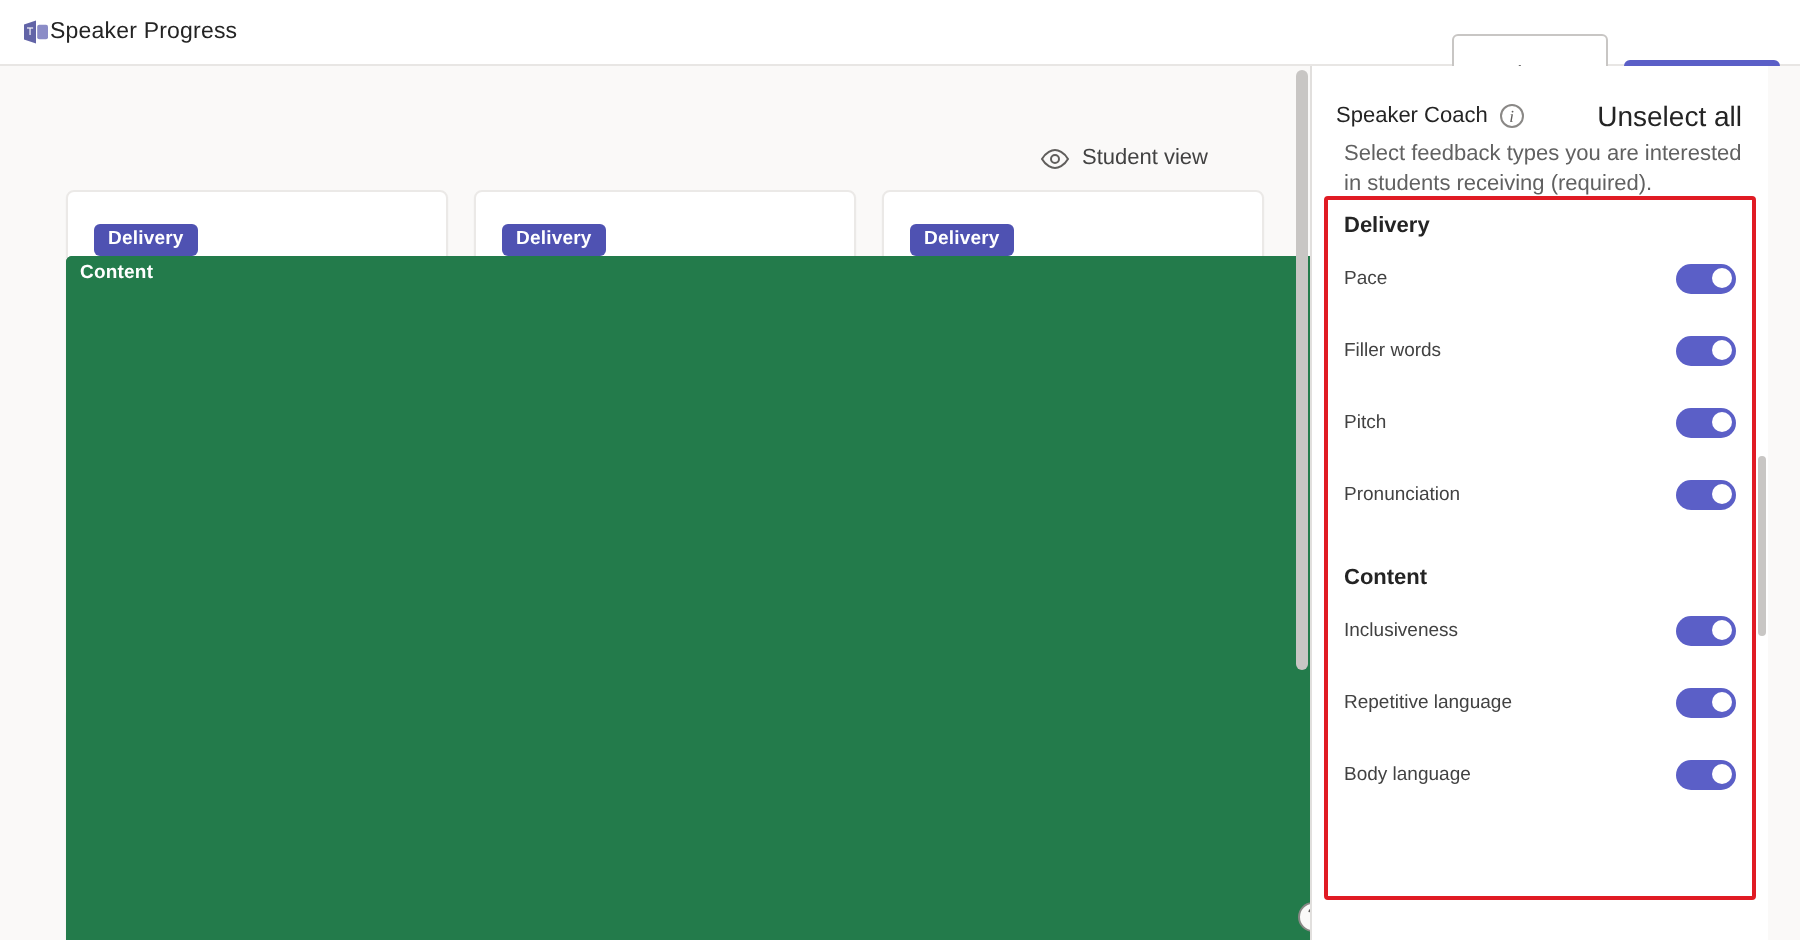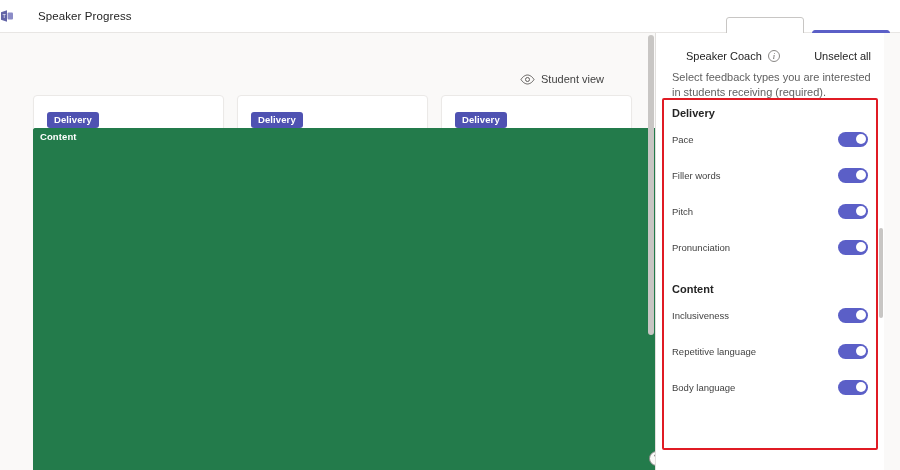--- a/index.html
+++ b/index.html
@@ -18,21 +18,21 @@
   }
 
   
   .titlebar {
     position: absolute; top: 0; left: 0;
     width: 900px; height: 33px;
     background: #ffffff;
     border-bottom: 1px solid #e8e6e4;
     display: flex; align-items: center;
   }
-  .tb-left { display: flex; align-items: center; gap: 24px; }
+  .tb-left { display: flex; align-items: center; gap: 0; padding-left: 11px; }
   .app-logo { width: 14px; height: 14px; position: relative; display: inline-block; }
   .app-title {
     font-size: 11.5px; color: #242424; letter-spacing: 0.1px;
   }
   .tb-right {
     position: absolute; right: 10px; top: 3px;
     display: flex; gap: 8px; align-items: center;
   }
   .btn {
     height: 42px; min-width: 78px;
@@ -129,33 +129,33 @@
   }
 
   
   .right-pane {
     position: relative;
     width: 228px; height: 437px;
     background: #ffffff;
     padding: 0;
   }
   .rp-header {
-    position: absolute; top: 17px; left: 30px; right: 13px;
+    position: absolute; top: 17px; left: 12px; right: 13px;
     display: flex; align-items: center; justify-content: center;
   }
   .rp-title { font-size: 11px; color: #242424; }
   .info-icon {
     display: inline-block; margin-left: 6px;
     width: 12px; height: 12px; border-radius: 50%;
     border: 1px solid #8a8886; color: #605e5c;
     font-size: 8.5px; line-height: 10px; text-align: center;
     font-family: "Liberation Serif", serif; font-style: italic;
   }
   .unselect {
-    margin-left: auto; font-size: 11px; color: #242424; cursor: pointer;
+    margin-left: auto; font-size: 14px; color: #242424; cursor: pointer;
   }
   .rp-sub {
     position: absolute; top: 37px; left: 16px; right: 13px;
     font-size: 11px; line-height: 1.4; color: #616161;
   }
 
   .highlight-box {
     position: absolute; top: 65px; left: 6px;
     width: 216px; height: 352px;
     border: 2px solid #e01b24;

